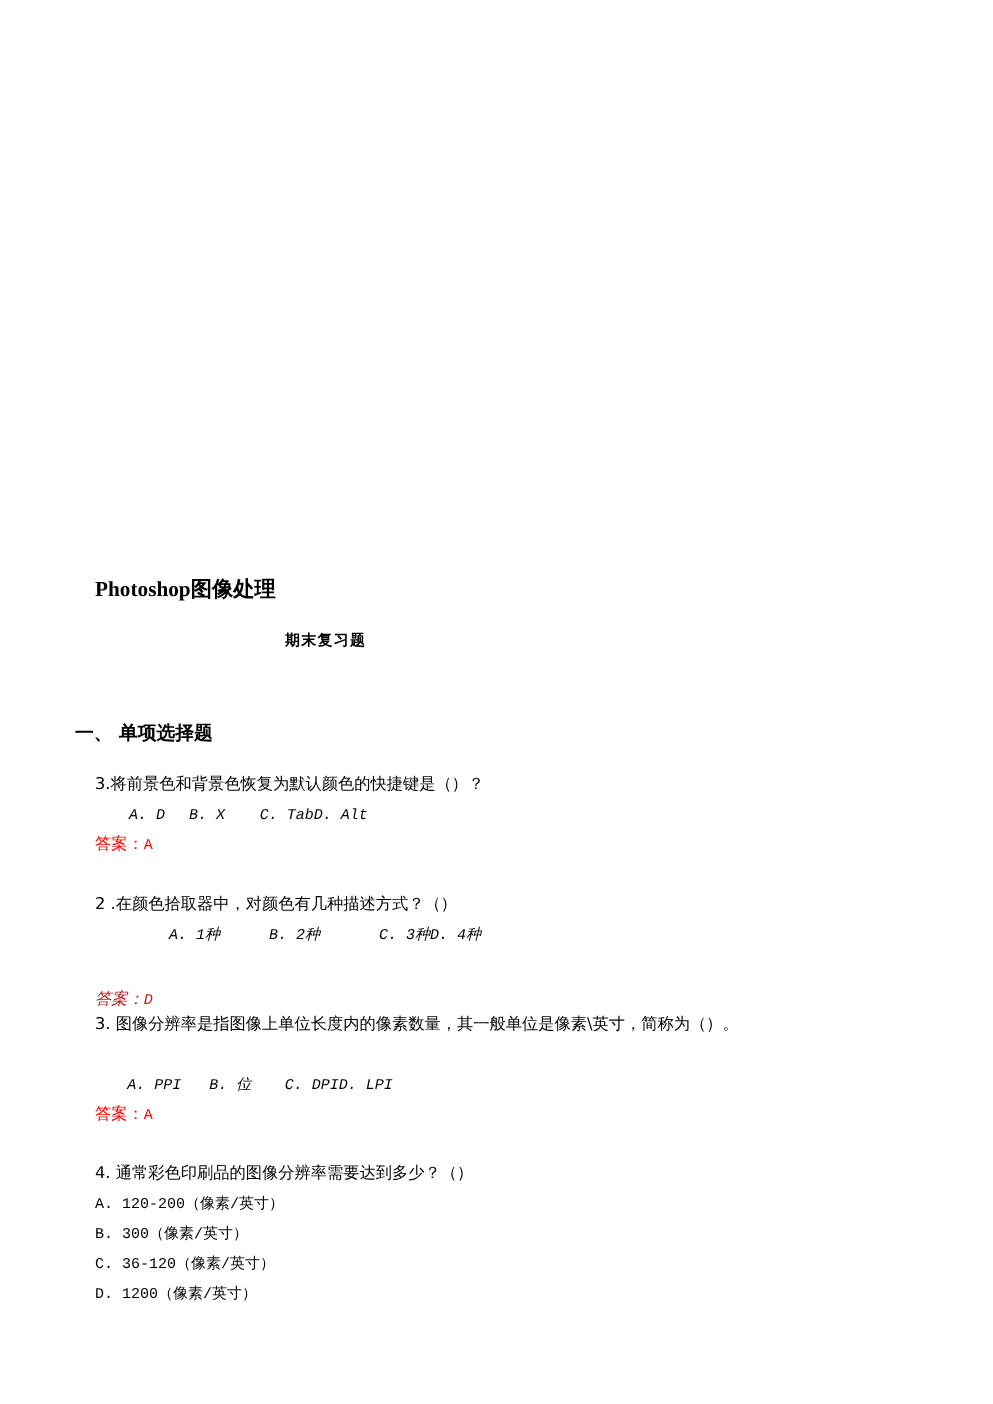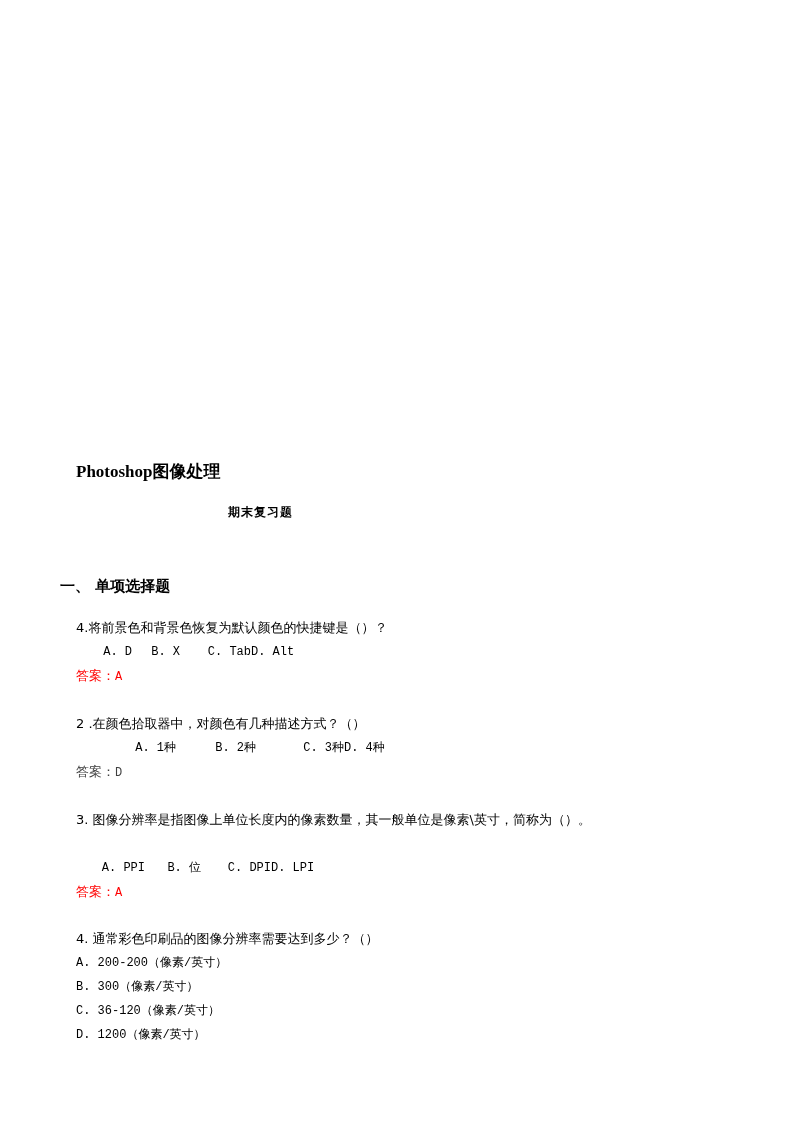--- a/index.html
+++ b/index.html
@@ -40,21 +40,21 @@
       left: 76px;
       font-size: 13px;
       line-height: 18px;
     }
     .opt {
       left: 76px;
       font-family: "Liberation Mono", "DejaVu Sans Mono", monospace;
       font-size: 12px;
       line-height: 18px;
     }
-    .opt span { display: inline-block; }
+    .opt span { display: inline-block; font-style: italic; }
     .answer {
       left: 76px;
       font-size: 13px;
       line-height: 18px;
     }
     .answer .ans-val {
       font-family: "Liberation Mono", "DejaVu Sans Mono", monospace;
       font-size: 12px;
     }
   </style>
@@ -62,50 +62,50 @@
 <body>
 
 <div>
 
   <div class="abs title-main">Photoshop图像处理</div>
   <div class="abs title-sub">期末复习题</div>
 
   <div class="abs section-heading">一、 单项选择题</div>
 
   <div>
-    <div class="abs q-text" style="top:619px;">4.将前景色和背景色恢复为默认颜色的快捷键是（）？</div>
+    <div class="abs q-text" style="top:619px;">3.将前景色和背景色恢复为默认颜色的快捷键是（）？</div>
     <div class="abs opt" style="top:643px;">
       <span style="width:56px">A. D</span><span style="width:48px">B. X</span><span style="width:71px">C. Tab</span><span>D. Alt</span>
     </div>
     <div class="abs answer" style="top:667px; color:#ff0000;">
       <span>答案：</span><span class="ans-val">A</span>
     </div>
   </div>
 
   <div>
     <div class="abs q-text" style="top:715px;">2 .在颜色拾取器中，对颜色有几种描述方式？（）</div>
     <div class="abs opt" style="top:739px;margin-left:20px;">
       <span style="width:80px">A. 1种</span><span style="width:80px">B. 2种</span><span style="width:88px">C. 3种</span><span>D. 4种</span>
     </div>
-    <div class="abs answer" style="top:763px; color:#404040;">
+    <div class="abs answer" style="top:791px; color:#b91c1c;font-style:italic;">
       <span>答案：</span><span class="ans-val">D</span>
     </div>
   </div>
 
   <div>
     <div class="abs q-text" style="top:811px;">3. 图像分辨率是指图像上单位长度内的像素数量，其一般单位是像素\英寸，简称为（）。</div>
     <div class="abs opt" style="top:859px;">
       <span style="width:69px">A. PPI</span><span style="width:56px">B. 位</span><span style="width:70px">C. DPI</span><span>D. LPI</span>
     </div>
     <div class="abs answer" style="top:883px; color:#ff0000;">
       <span>答案：</span><span class="ans-val">A</span>
     </div>
   </div>
 
   <div>
     <div class="abs q-text" style="top:930px;">4. 通常彩色印刷品的图像分辨率需要达到多少？（）</div>
-    <div class="abs opt" style="top:954px;">A. 200-200（像素/英寸）</div>
+    <div class="abs opt" style="top:954px;">A. 120-200（像素/英寸）</div>
     <div class="abs opt" style="top:978px;">B. 300（像素/英寸）</div>
     <div class="abs opt" style="top:1002px;">C. 36-120（像素/英寸）</div>
     <div class="abs opt" style="top:1026px;">D. 1200（像素/英寸）</div>
   </div>
 
 </div>
 
 </body></html>

